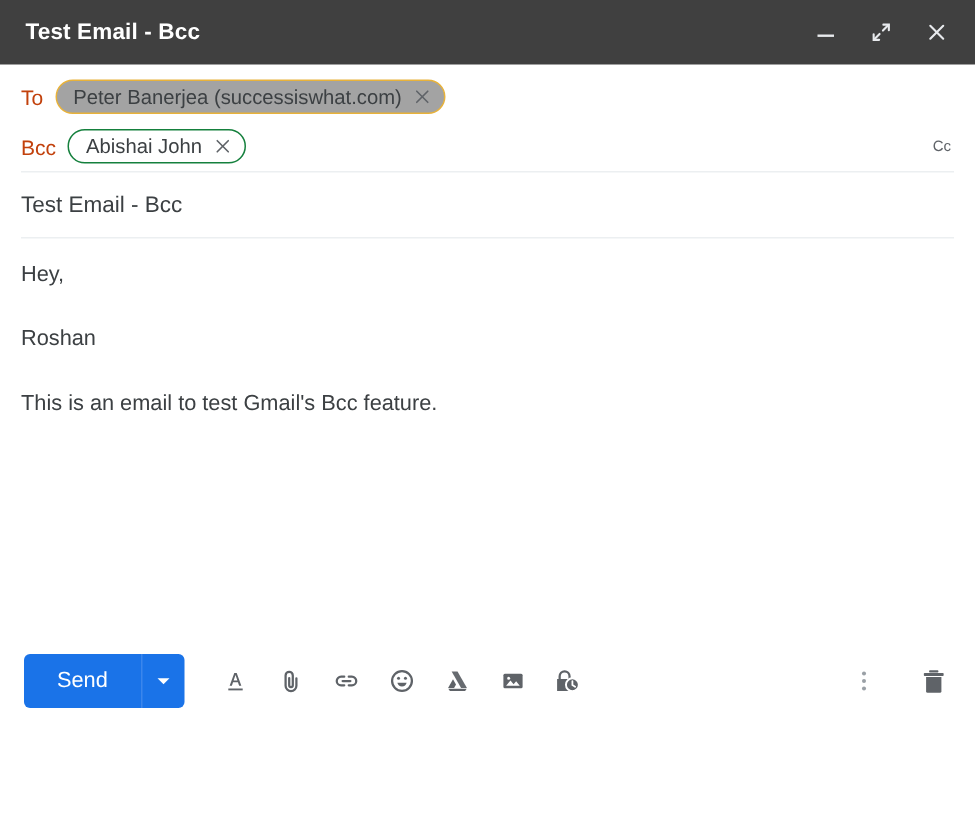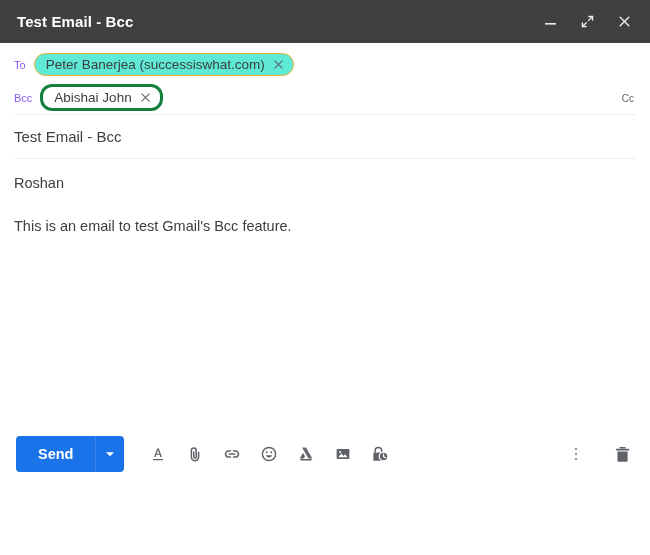--- a/index.html
+++ b/index.html
@@ -58,43 +58,43 @@
     box-sizing: border-box;
   }
   .field-row {
     display: flex;
     align-items: center;
     min-height: 33px;
     position: relative;
   }
   .field-row.to-row { padding-top: 5px; }
   .field-label {
-    font-size: 11px;
-    color: #8b5cf6;
+    font-size: 14px;
+    color: #c2410c;
     margin-right: 8px;
     flex: 0 0 auto;
   }
   .chip {
     display: inline-flex;
     align-items: center;
     border-radius: 12px;
     padding: 2px 7px 2px 11px;
     font-size: 13.5px;
     line-height: 17px;
     color: #3c4043;
     box-sizing: border-box;
     cursor: pointer;
     white-space: nowrap;
   }
   .chip.chip-highlight {
     border: 1px solid #e8b23a;
-    background: #5eead4;
+    background: #a3a3a3;
   }
   .chip.chip-plain {
-    border: 3px solid #15803d;
+    border: 1px solid #15803d;
     background: #ffffff;
   }
   .chip-remove {
     margin-left: 7px;
     display: inline-flex;
     align-items: center;
     justify-content: center;
     width: 14px;
     height: 14px;
     cursor: pointer;
@@ -171,21 +171,21 @@
     height: 36px;
     overflow: hidden;
     cursor: pointer;
   }
   .send-label {
     display: flex;
     align-items: center;
     padding: 0 22px;
     color: #ffffff;
     font-size: 14.5px;
-    font-weight: bold;
+    font-weight: normal;
   }
   .send-caret {
     display: flex;
     align-items: center;
     justify-content: center;
     width: 28px;
     border-left: 1px solid #3b86ec;
     cursor: pointer;
   }
   .tool-icons {
@@ -273,20 +273,21 @@
 
   <div class="divider"></div>
 
   <div class="subject-row">
     <div class="subject-text" placeholder="Subject">Test Email - Bcc</div>
   </div>
 
   <div class="divider"></div>
 
   <div class="body-area">
+    <div class="body-line">Hey,</div>
     <div class="body-line">Roshan</div>
     <div class="body-line">This is an email to test Gmail's Bcc feature.</div>
     <div class="amber-mark"></div>
   </div>
 
   <div class="toolbar">
 
     <div class="send-group">
       <div class="send-label">Send</div>
       <div class="send-caret">

